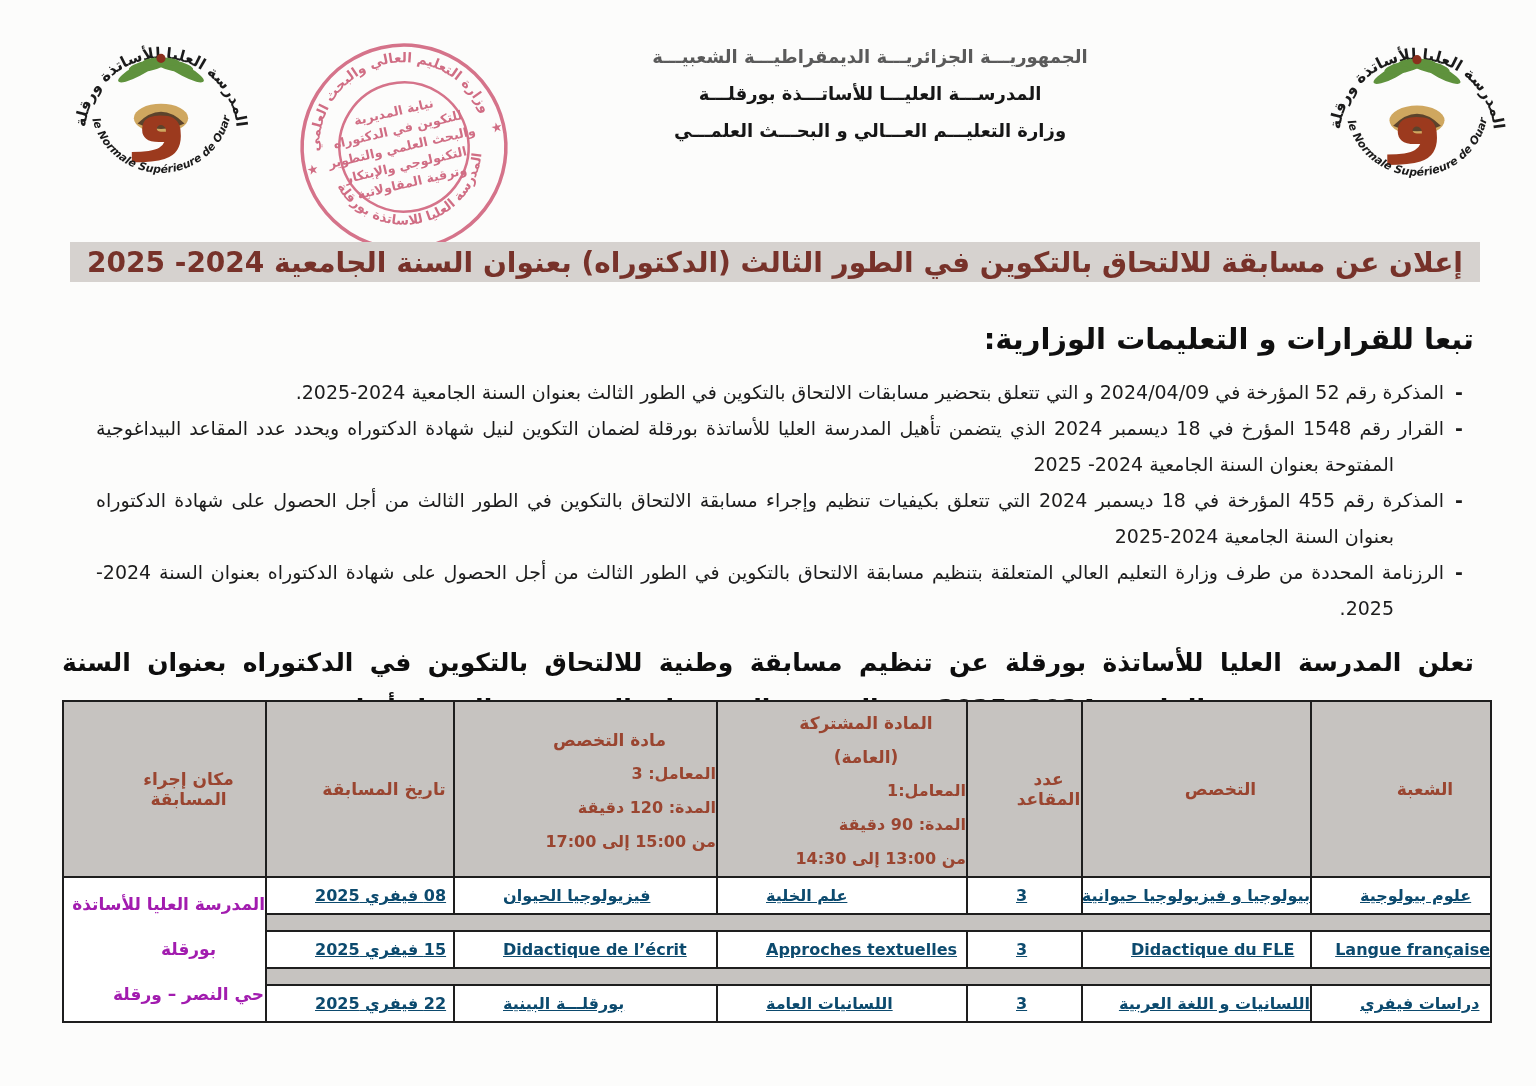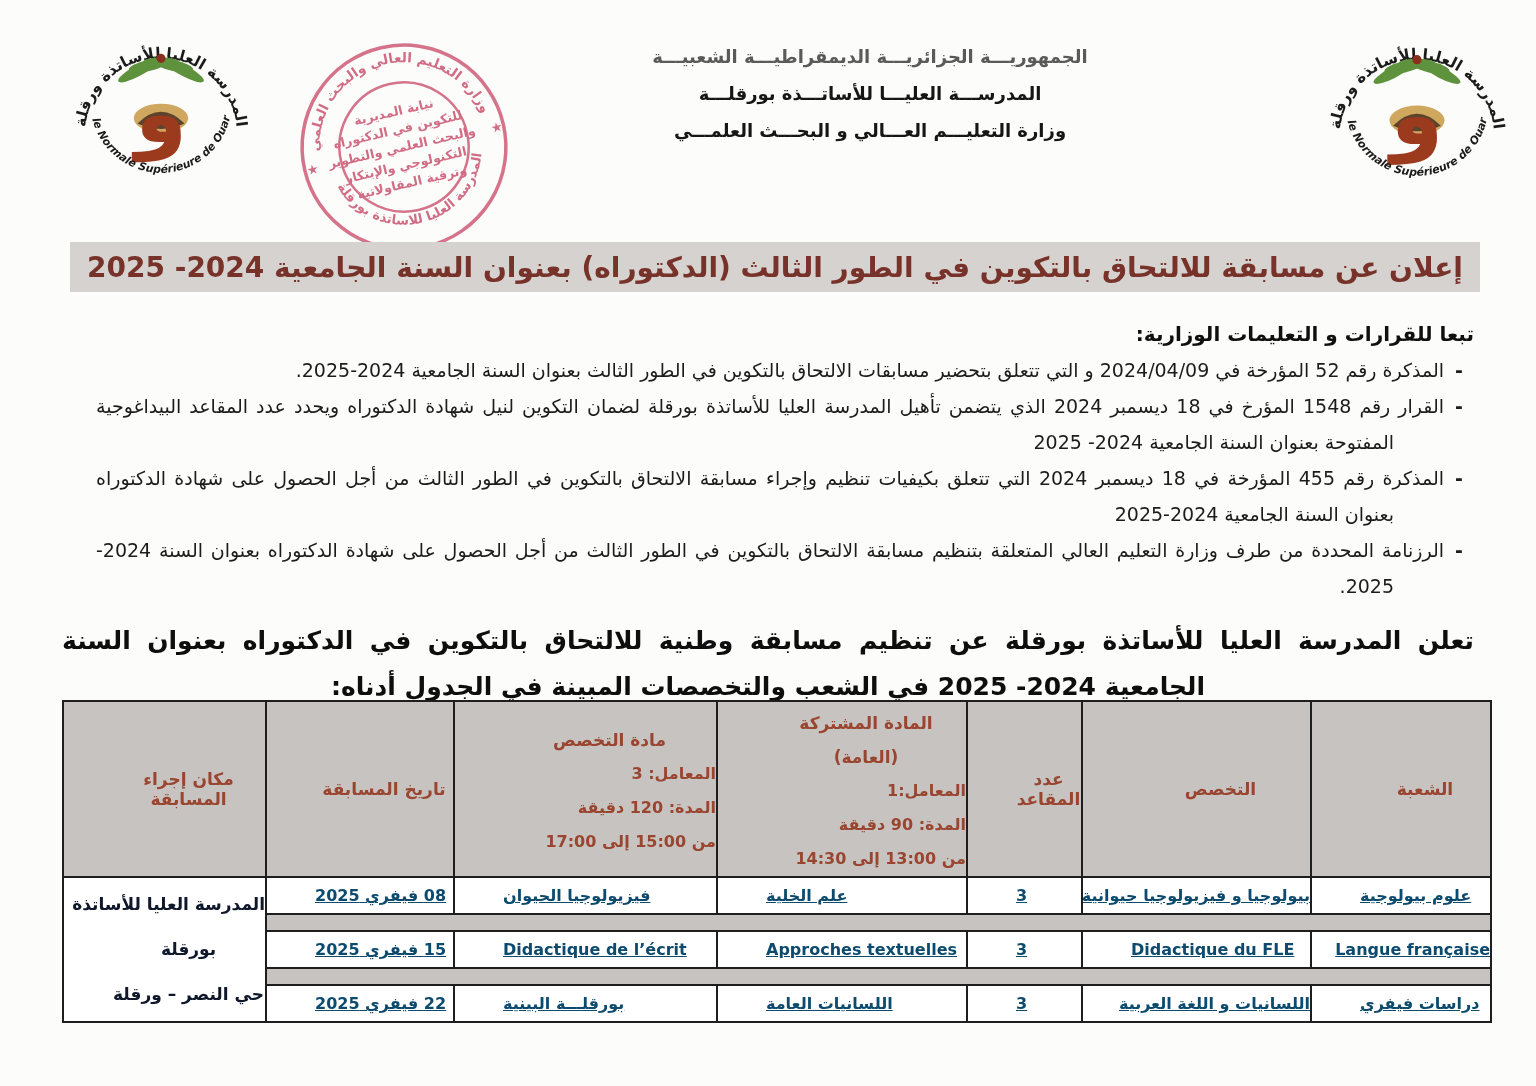--- a/index.html
+++ b/index.html
@@ -18,28 +18,28 @@
                 transform:rotate(-13deg); opacity:.88; }
   .logo-left svg, .logo-right svg, .stamp-wrap svg { width:100%; height:100%; }
 
   
   .gov-header { position:absolute; top:38px; left:535px; width:670px;
                 text-align:center; direction:rtl; }
   .gov-header .l { font-weight:bold; font-size:18px; line-height:37px; color:#161616; }
   .gov-header .l.faded { color:#5a5a5a; }
 
   
-  .banner { position:absolute; top:242px; left:70px; width:1410px; height:50px;
+  .banner { position:absolute; top:242px; left:70px; width:1410px; height:40px;
             background:#d6d2cf; display:flex; align-items:center; justify-content:center;
             direction:rtl; }
   .banner span { color:#77322a; font-weight:bold; font-size:28px; letter-spacing:.5px; }
 
   
   .content { position:absolute; top:322px; left:62px; width:1412px; direction:rtl; }
-  .intro-heading { font-size:20px; font-weight:bold; color:#101010; margin-bottom:6px; }
+  .intro-heading { font-size:29px; font-weight:bold; color:#101010; margin-bottom:18px; }
   ul.bullets { list-style:none; }
   ul.bullets li { display:flex; font-size:19px; line-height:36px; color:#1c1c1c; }
   ul.bullets .dash { flex:none; width:30px; text-align:center; font-weight:bold; }
   ul.bullets .btext { flex:1; text-align:justify; padding-right:50px; text-indent:-50px; padding-left:6px;margin-left:28px; }
   .announce { margin-top:14px; font-size:25px; font-weight:bold; color:#0e0e0e;
               line-height:46px; text-align:justify; text-align-last:center; }
 
   
   table.sched { position:absolute; top:700px; left:62px; width:1428px;
                 border-collapse:collapse; table-layout:fixed; direction:rtl; }
@@ -50,21 +50,21 @@
   table.sched th .multi { padding-top:4px; }
   table.sched th .multi div { line-height:34px; }
   table.sched th .multi div:first-child { font-size:17px; }
   table.sched th .multi div:not(:first-child) { font-size:16px;text-align:right; }
   table.sched tr.data-row { height:37px; }
   table.sched td.data { background:#fff; text-align:left; vertical-align:middle;
                         font-weight:bold; font-size:16px; color:#0c4a6e; white-space:nowrap;text-decoration:underline; }
   table.sched tr.sep { height:17px; }
   table.sched tr.sep td { background:#c6c3c0; padding:0; }
   table.sched td.loc { background:#fff; text-align:center; vertical-align:middle;
-                       font-weight:bold; font-size:17px; color:#0f172a; }
+                       font-weight:bold; font-size:17px; color:#a21caf; }
   table.sched td.loc div { line-height:45px; white-space:nowrap; }
 </style>
 </head>
 <body>
 
 <div class="logo-left">
   <svg viewBox="0 0 220 190">
     <defs>
       <path id="arcTopL" d="M 26,122 A 84,84 0 0 1 194,122"></path>
       <path id="arcBotL" d="M 34,104 A 78,78 0 0 0 186,104"></path>

